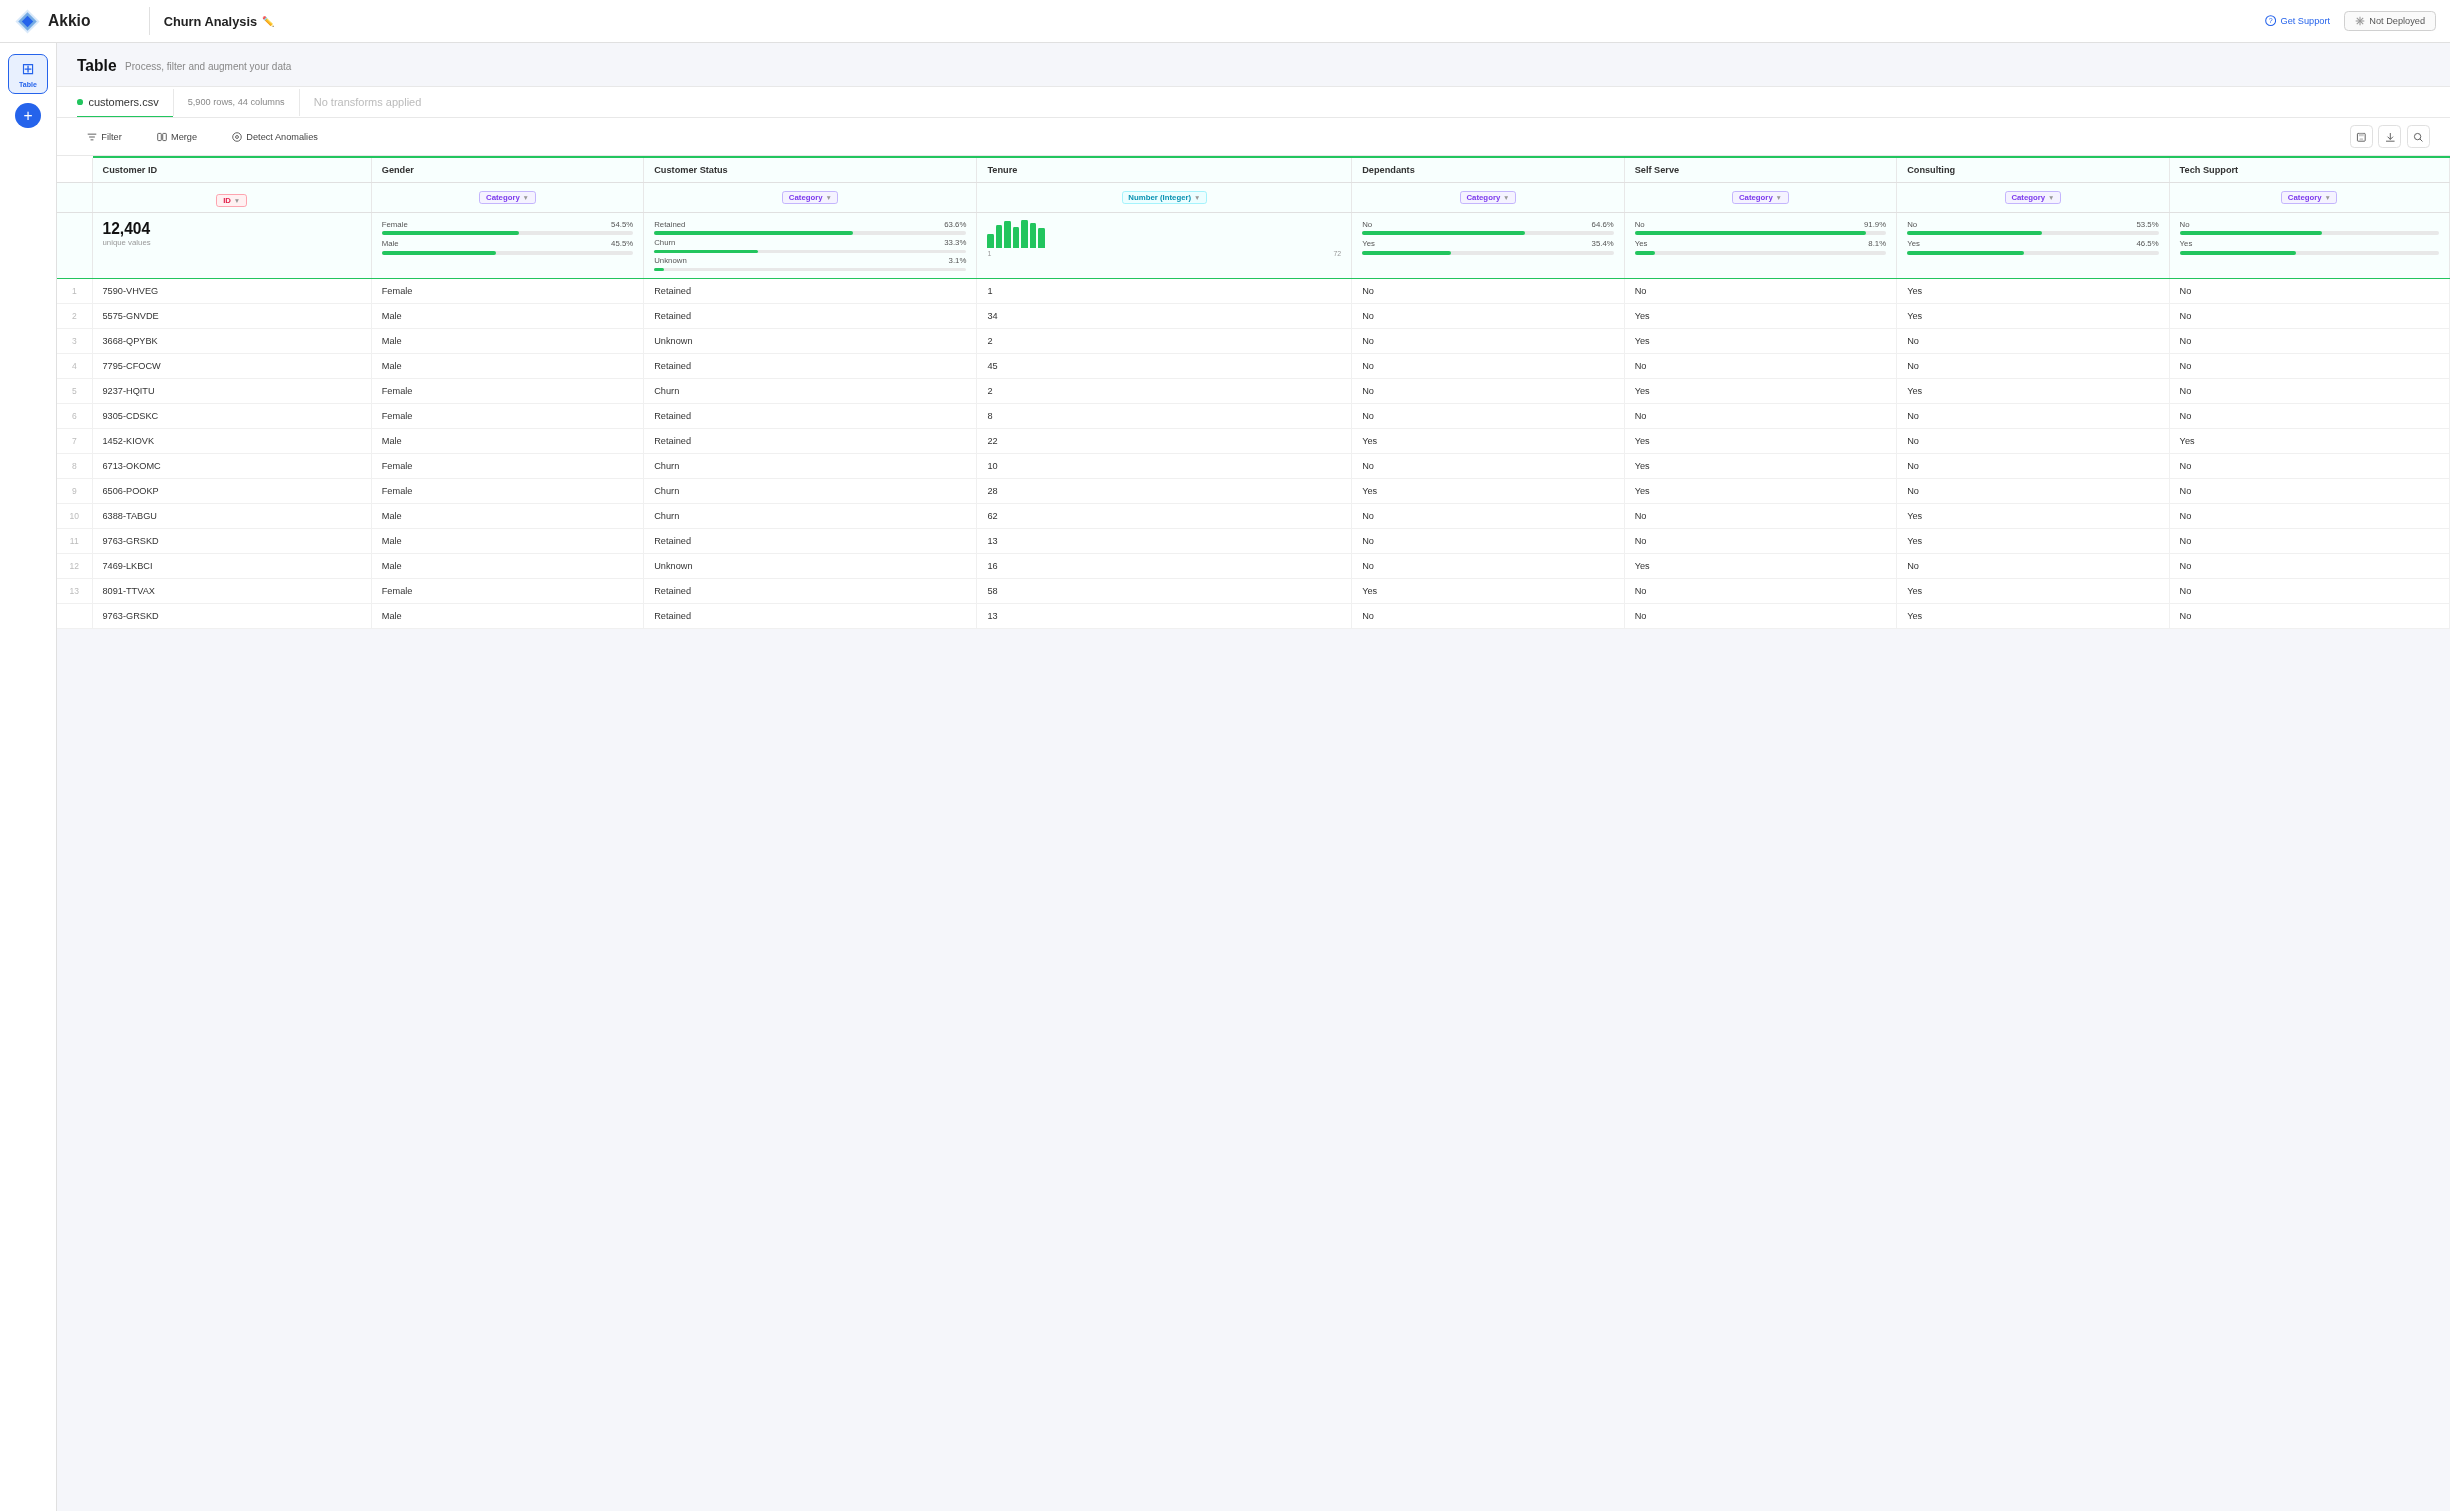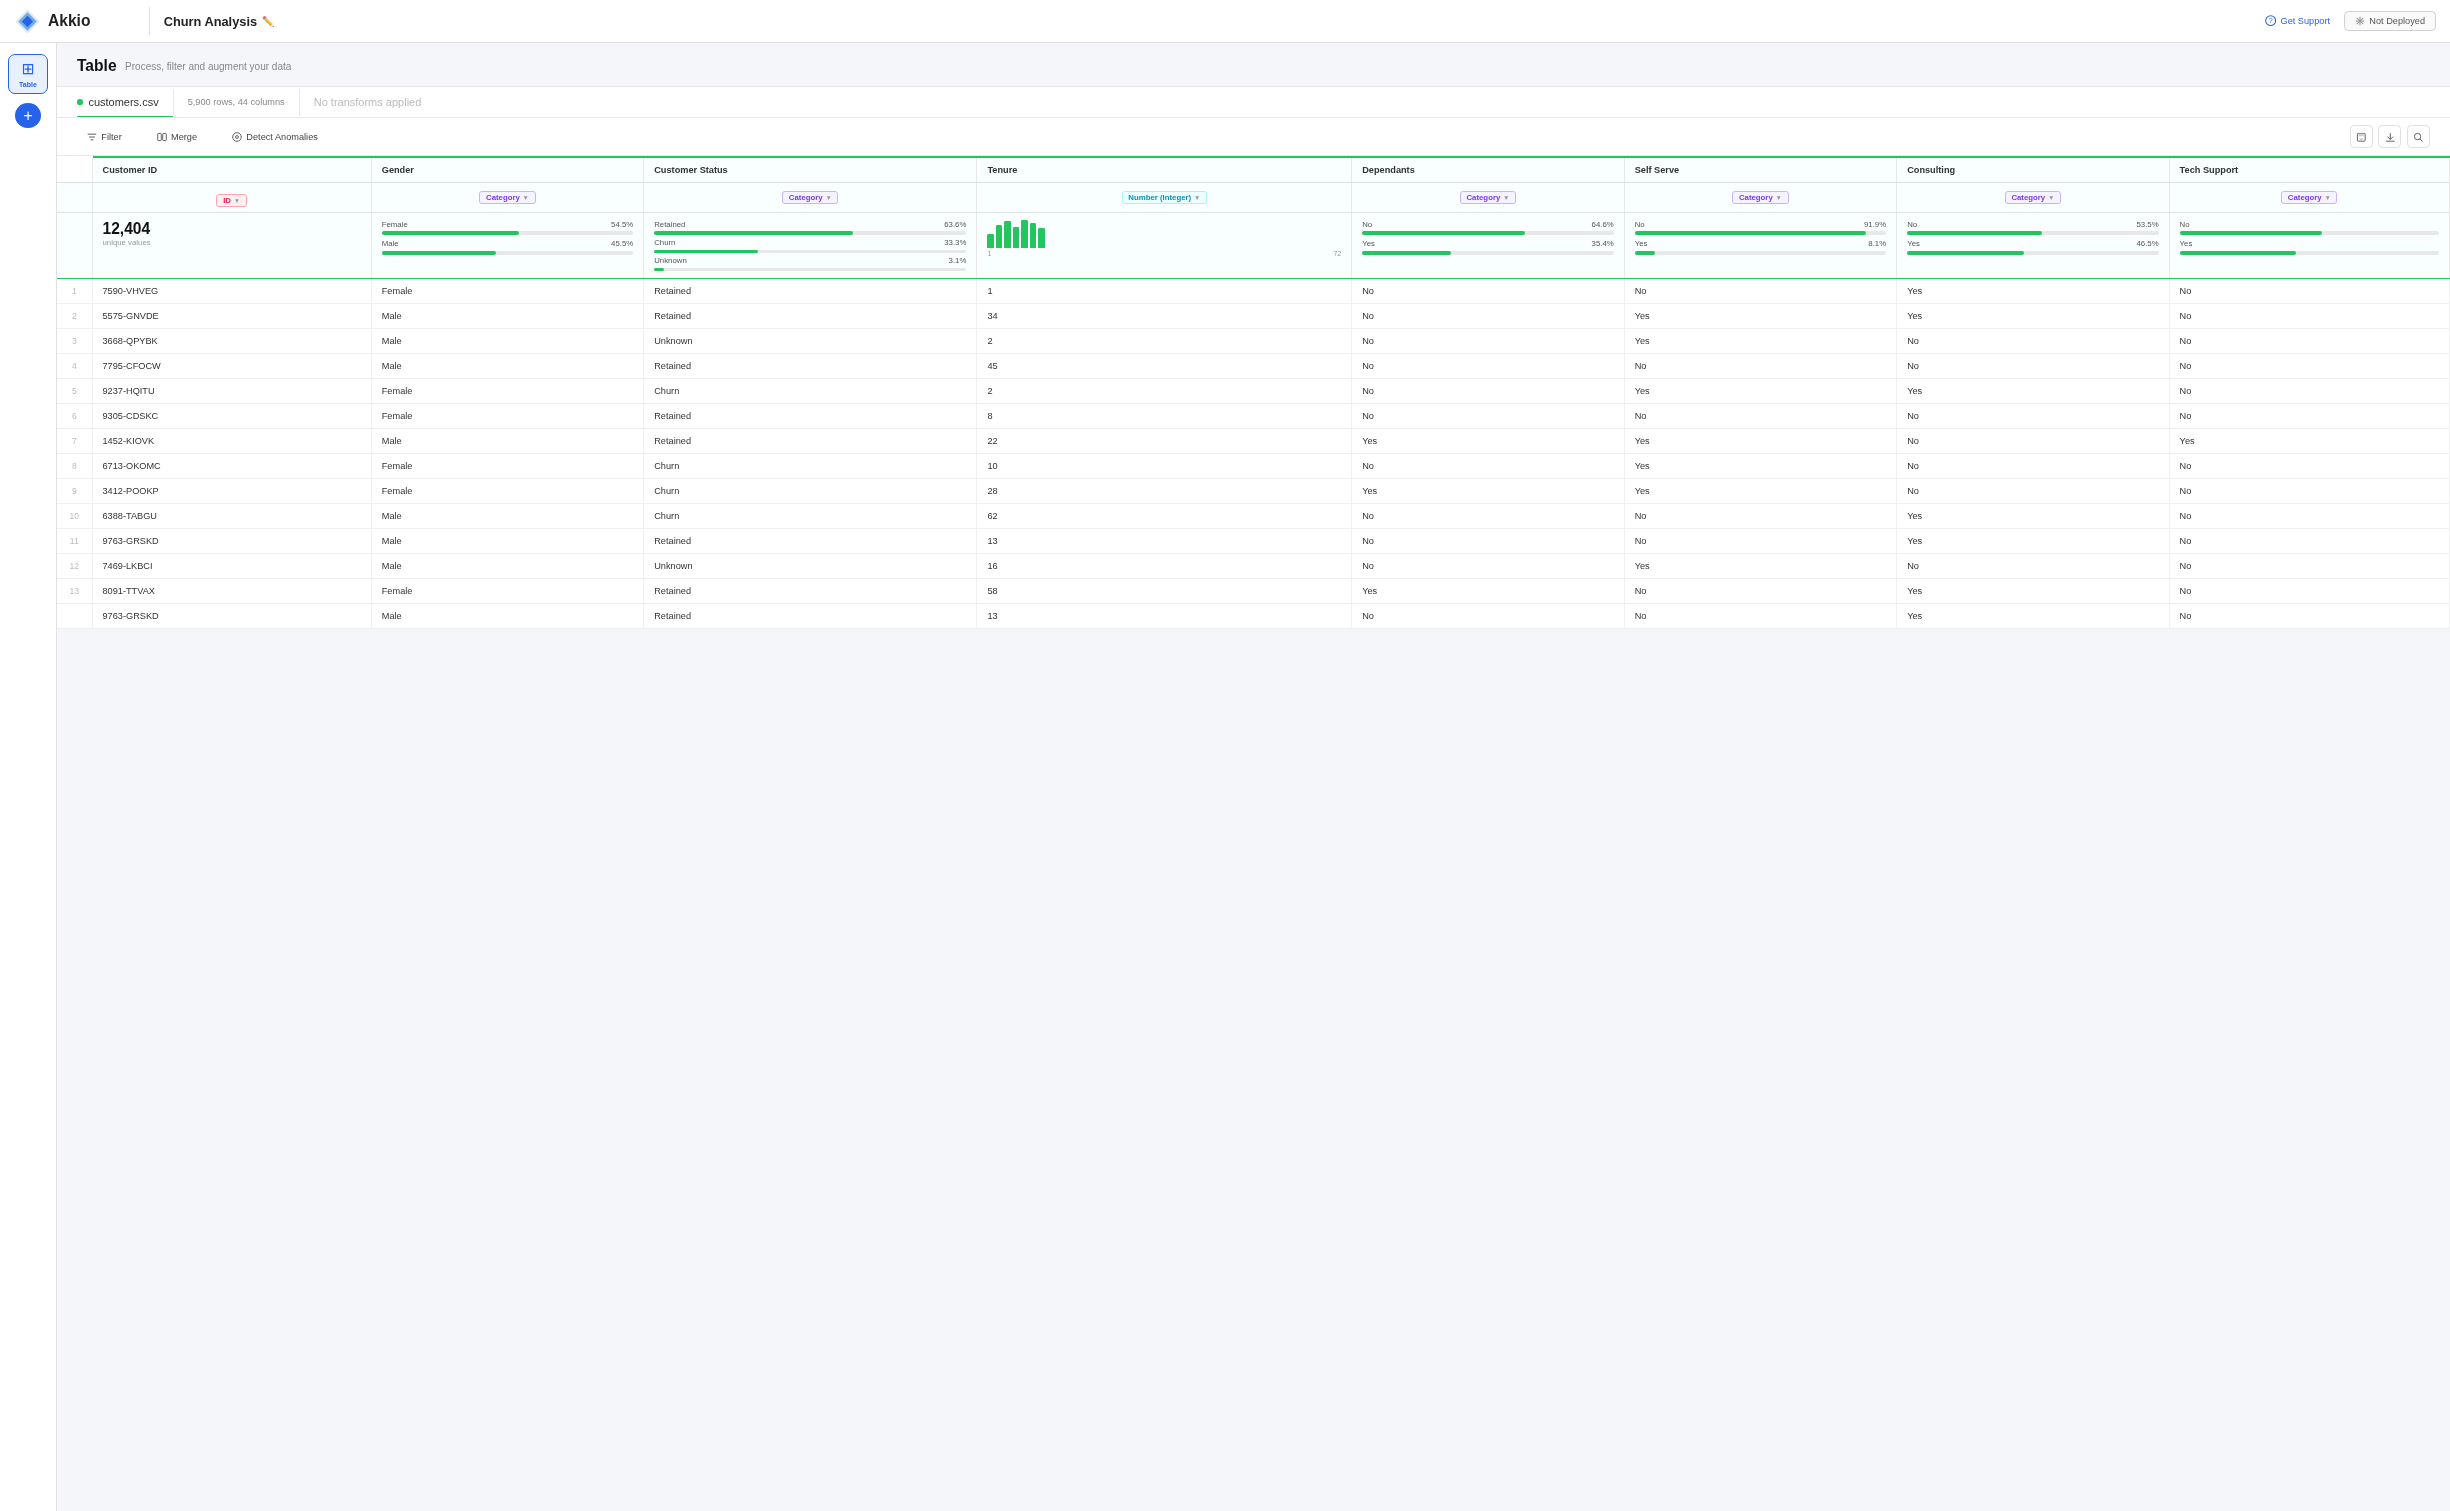--- a/index.html
+++ b/index.html
@@ -532,21 +532,21 @@
     <td>Female</td>
     <td>Churn</td>
     <td>10</td>
     <td>No</td>
     <td>Yes</td>
     <td>No</td>
     <td>No</td>
   </tr>
           <tr>
     <td class="row-num">9</td>
-    <td>3412-POOKP</td>
+    <td>6506-POOKP</td>
     <td>Female</td>
     <td>Churn</td>
     <td>28</td>
     <td>Yes</td>
     <td>Yes</td>
     <td>No</td>
     <td>No</td>
   </tr>
           <tr>
     <td class="row-num">10</td>

